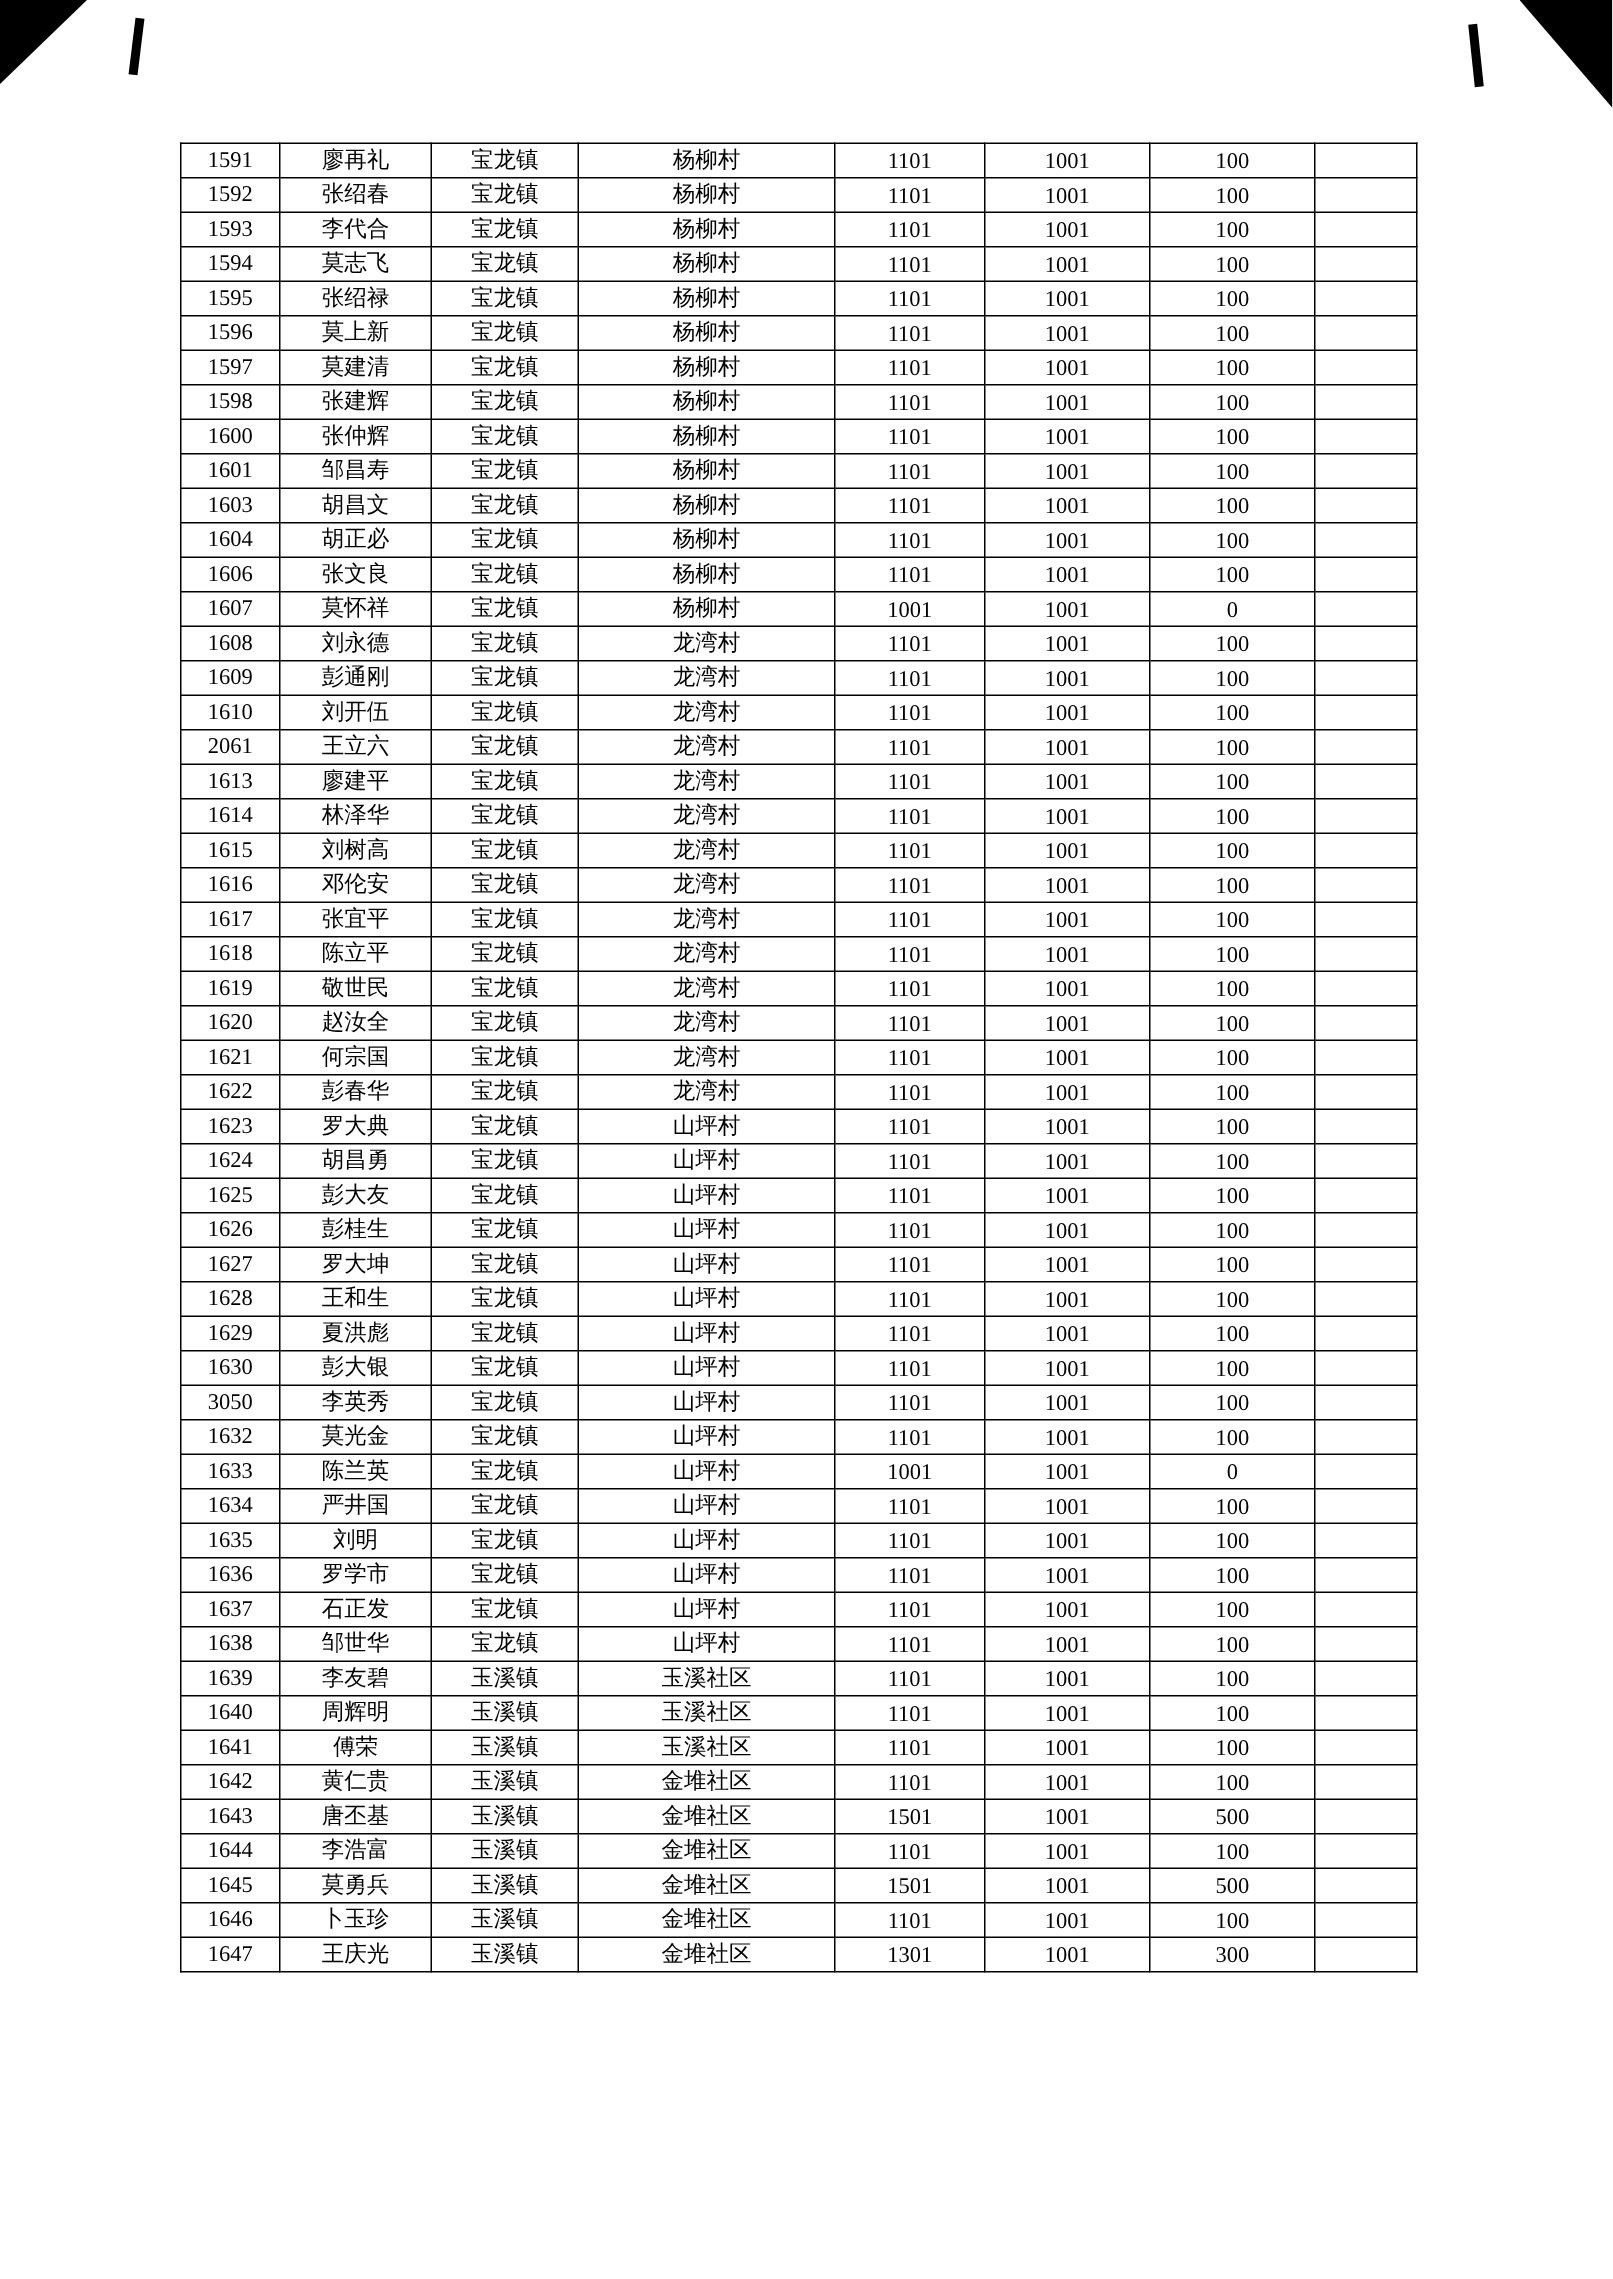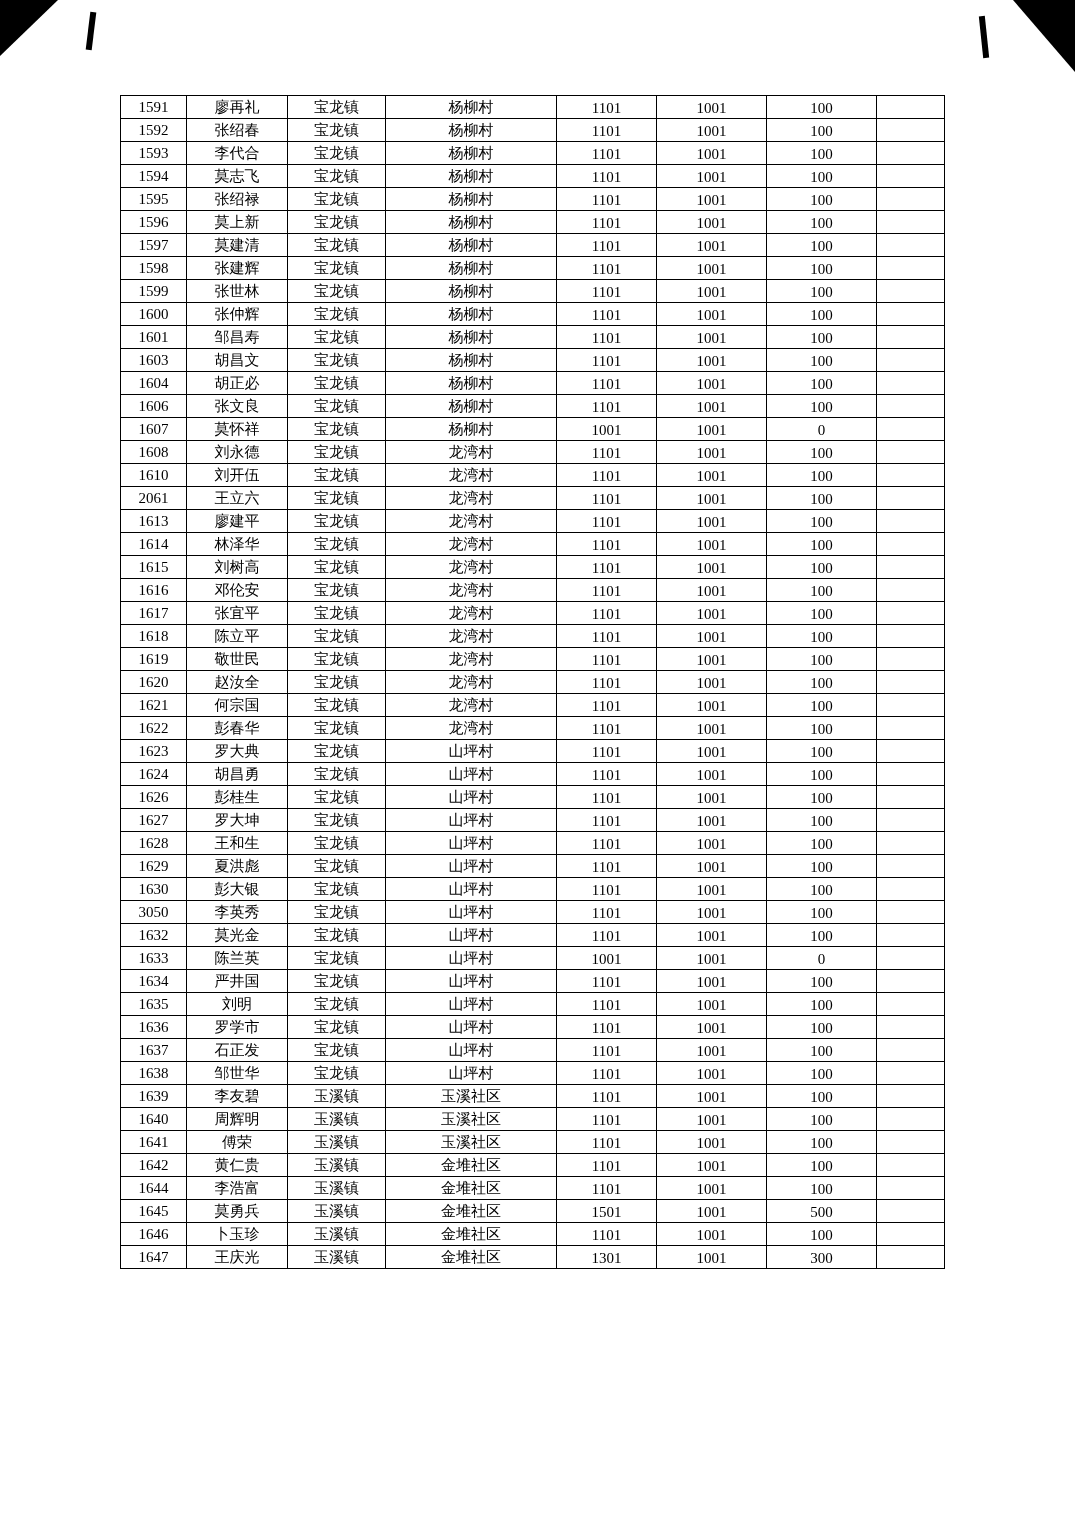--- a/index.html
+++ b/index.html
@@ -144,30 +144,20 @@
         <td class="c0">1598</td>
         <td class="c1">张建辉</td>
         <td class="c2">宝龙镇</td>
         <td class="c3">杨柳村</td>
         <td class="c4 num">1101</td>
         <td class="c5 num">1001</td>
         <td class="c6 num">100</td>
         <td class="c7"></td>
       </tr>
       <tr>
-        <td class="c0">1599</td>
-        <td class="c1">张世林</td>
-        <td class="c2">宝龙镇</td>
-        <td class="c3">杨柳村</td>
-        <td class="c4 num">1101</td>
-        <td class="c5 num">1001</td>
-        <td class="c6 num">100</td>
-        <td class="c7"></td>
-      </tr>
-      <tr>
         <td class="c0">1600</td>
         <td class="c1">张仲辉</td>
         <td class="c2">宝龙镇</td>
         <td class="c3">杨柳村</td>
         <td class="c4 num">1101</td>
         <td class="c5 num">1001</td>
         <td class="c6 num">100</td>
         <td class="c7"></td>
       </tr>
       <tr>
@@ -224,20 +214,30 @@
         <td class="c0">1608</td>
         <td class="c1">刘永德</td>
         <td class="c2">宝龙镇</td>
         <td class="c3">龙湾村</td>
         <td class="c4 num">1101</td>
         <td class="c5 num">1001</td>
         <td class="c6 num">100</td>
         <td class="c7"></td>
       </tr>
       <tr>
+        <td class="c0">1609</td>
+        <td class="c1">彭通刚</td>
+        <td class="c2">宝龙镇</td>
+        <td class="c3">龙湾村</td>
+        <td class="c4 num">1101</td>
+        <td class="c5 num">1001</td>
+        <td class="c6 num">100</td>
+        <td class="c7"></td>
+      </tr>
+      <tr>
         <td class="c0">1610</td>
         <td class="c1">刘开伍</td>
         <td class="c2">宝龙镇</td>
         <td class="c3">龙湾村</td>
         <td class="c4 num">1101</td>
         <td class="c5 num">1001</td>
         <td class="c6 num">100</td>
         <td class="c7"></td>
       </tr>
       <tr>
@@ -364,20 +364,30 @@
         <td class="c0">1624</td>
         <td class="c1">胡昌勇</td>
         <td class="c2">宝龙镇</td>
         <td class="c3">山坪村</td>
         <td class="c4 num">1101</td>
         <td class="c5 num">1001</td>
         <td class="c6 num">100</td>
         <td class="c7"></td>
       </tr>
       <tr>
+        <td class="c0">1625</td>
+        <td class="c1">彭大友</td>
+        <td class="c2">宝龙镇</td>
+        <td class="c3">山坪村</td>
+        <td class="c4 num">1101</td>
+        <td class="c5 num">1001</td>
+        <td class="c6 num">100</td>
+        <td class="c7"></td>
+      </tr>
+      <tr>
         <td class="c0">1626</td>
         <td class="c1">彭桂生</td>
         <td class="c2">宝龙镇</td>
         <td class="c3">山坪村</td>
         <td class="c4 num">1101</td>
         <td class="c5 num">1001</td>
         <td class="c6 num">100</td>
         <td class="c7"></td>
       </tr>
       <tr>
@@ -531,20 +541,30 @@
         <td class="c7"></td>
       </tr>
       <tr>
         <td class="c0">1642</td>
         <td class="c1">黄仁贵</td>
         <td class="c2">玉溪镇</td>
         <td class="c3">金堆社区</td>
         <td class="c4 num">1101</td>
         <td class="c5 num">1001</td>
         <td class="c6 num">100</td>
+        <td class="c7"></td>
+      </tr>
+      <tr>
+        <td class="c0">1643</td>
+        <td class="c1">唐丕基</td>
+        <td class="c2">玉溪镇</td>
+        <td class="c3">金堆社区</td>
+        <td class="c4 num">1501</td>
+        <td class="c5 num">1001</td>
+        <td class="c6 num">500</td>
         <td class="c7"></td>
       </tr>
       <tr>
         <td class="c0">1644</td>
         <td class="c1">李浩富</td>
         <td class="c2">玉溪镇</td>
         <td class="c3">金堆社区</td>
         <td class="c4 num">1101</td>
         <td class="c5 num">1001</td>
         <td class="c6 num">100</td>

